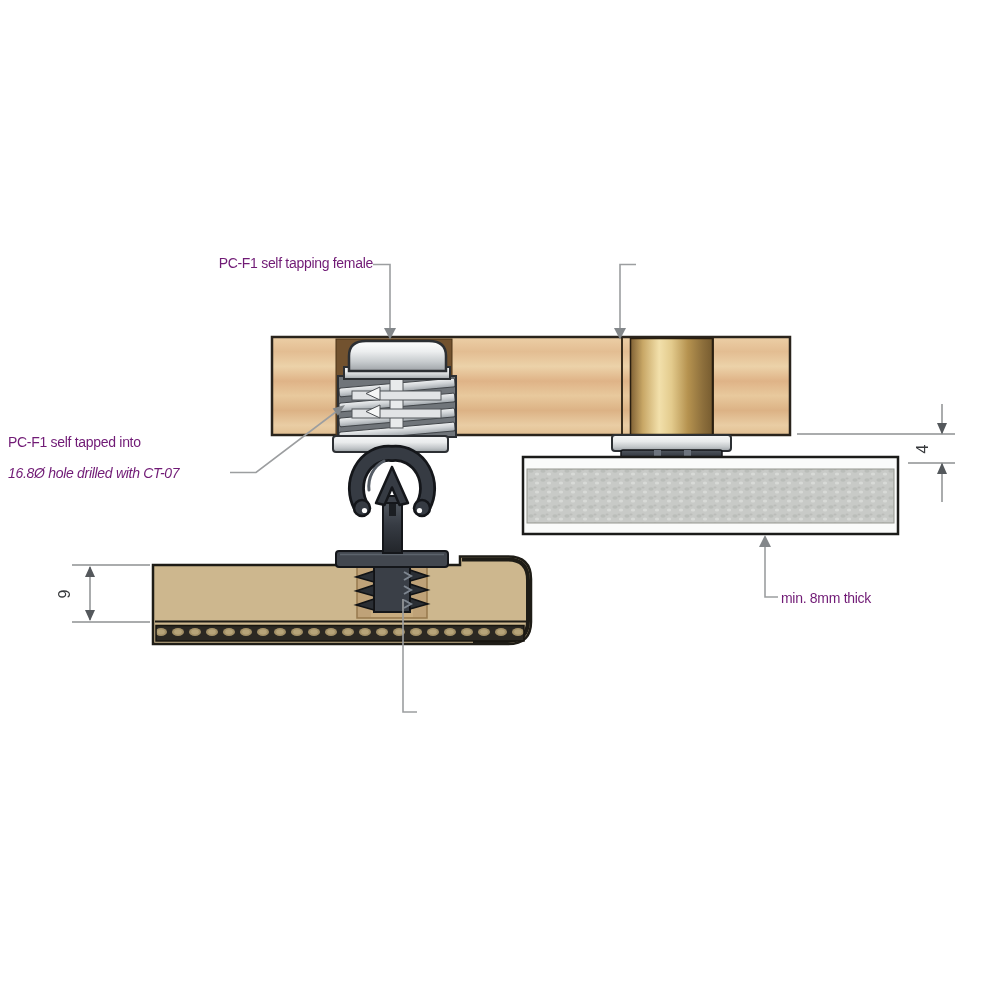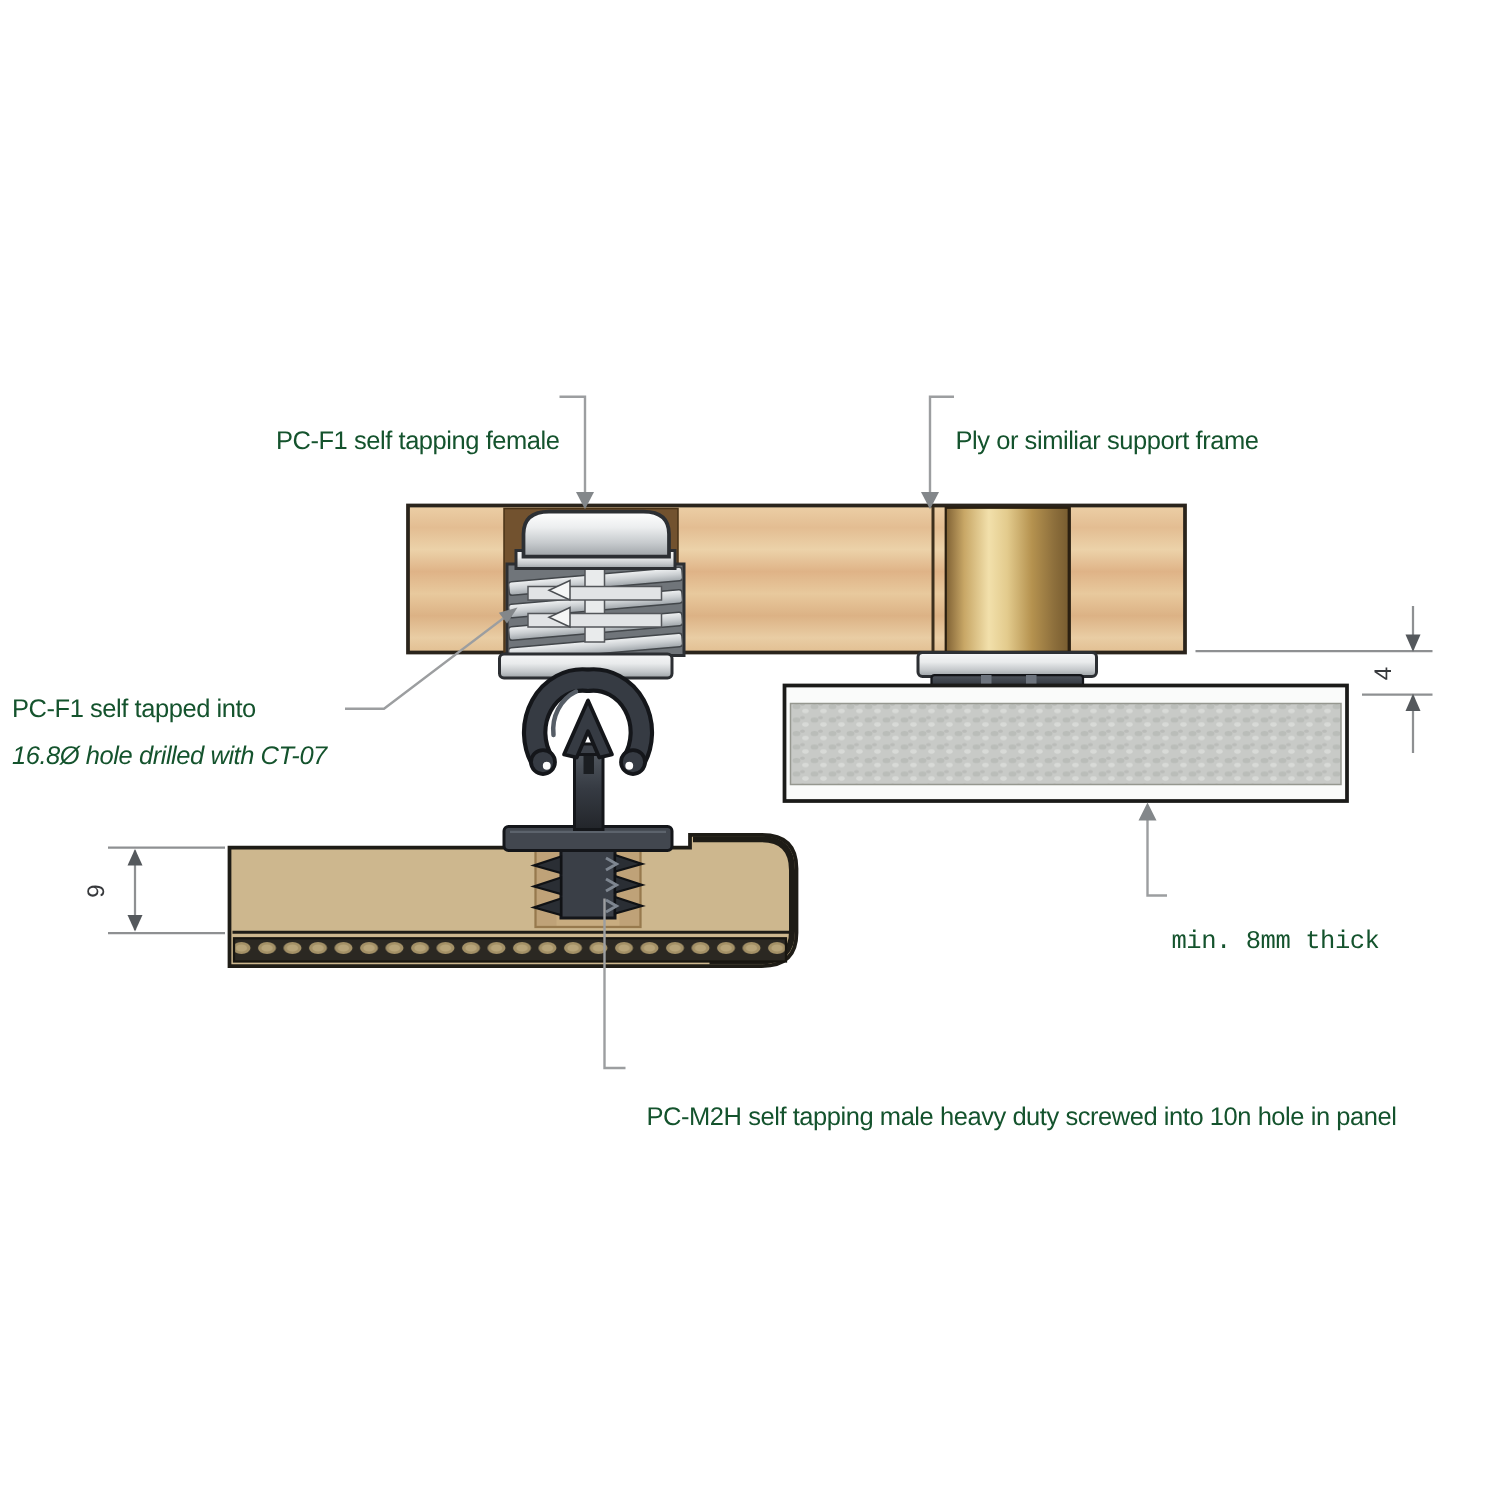--- a/index.html
+++ b/index.html
@@ -1,22 +1,22 @@
 <!DOCTYPE html>
 <html><head>
 <meta charset="utf-8">
 <style>
   html,body{margin:0;padding:0;background:#ffffff;}
   #stage{position:relative;width:1000px;height:1000px;background:#ffffff;overflow:hidden;
          font-family:"Liberation Sans", sans-serif;}
   #drawing{position:absolute;left:0;top:0;}
-  .lbl{position:absolute;font-size:17px;line-height:20px;letter-spacing:-0.3px;
-       color:#14532d;white-space:nowrap;margin-top:31px;}
+  .lbl{position:absolute;font-size:14px;line-height:20px;letter-spacing:-0.3px;
+       color:#701a75;white-space:nowrap;}
   .lbl .l2{margin-top:11px;font-style:italic;}
-  .lbl .l2b{margin-top:2px;font-family:Liberation Mono, monospace;}
+  .lbl .l2b{margin-top:2px;}
   .dim{position:absolute;font-size:16px;color:#37393c;transform:rotate(-90deg);
        transform-origin:center center;width:20px;height:20px;text-align:center;line-height:20px;}
 </style>
 </head>
 <body>
 
 <div id="stage">
 
 <svg id="drawing" width="1000" height="1000" viewBox="0 0 1000 1000">
   <defs>
@@ -179,33 +179,27 @@
     <line x1="942" y1="464" x2="942" y2="502" stroke="#8e9092" stroke-width="1.5"></line>
     <polygon points="937,423 947,423 942,434.5" fill="#54585c"></polygon>
     <polygon points="937,474 947,474 942,462.5" fill="#54585c"></polygon>
   </g>
 </svg>
 
 <div class="lbl" style="right:627px;top:253px">
   <div>PC-F1 self tapping female</div>
 </div>
 
-<div class="lbl" style="left:637px;top:253px">
-  <div>Ply or similiar support frame</div>
-</div>
 
 <div class="lbl" style="left:8px;top:432px">
   <div>PC-F1 self tapped into</div>
   <div class="l2">16.8Ø hole drilled with CT-07</div>
 </div>
 
 <div class="lbl" style="left:781px;top:586px">
   <div class="l2b">min. 8mm thick</div>
 </div>
 
-<div class="lbl" style="left:431px;top:704px">
-  <div>PC-M2H self tapping male heavy duty screwed into 10n hole in panel</div>
-</div>
 
 <div class="dim" style="left:913px;top:439px">4</div>
 <div class="dim" style="left:55px;top:584px">9</div>
 
 </div>
 
 </body></html>

